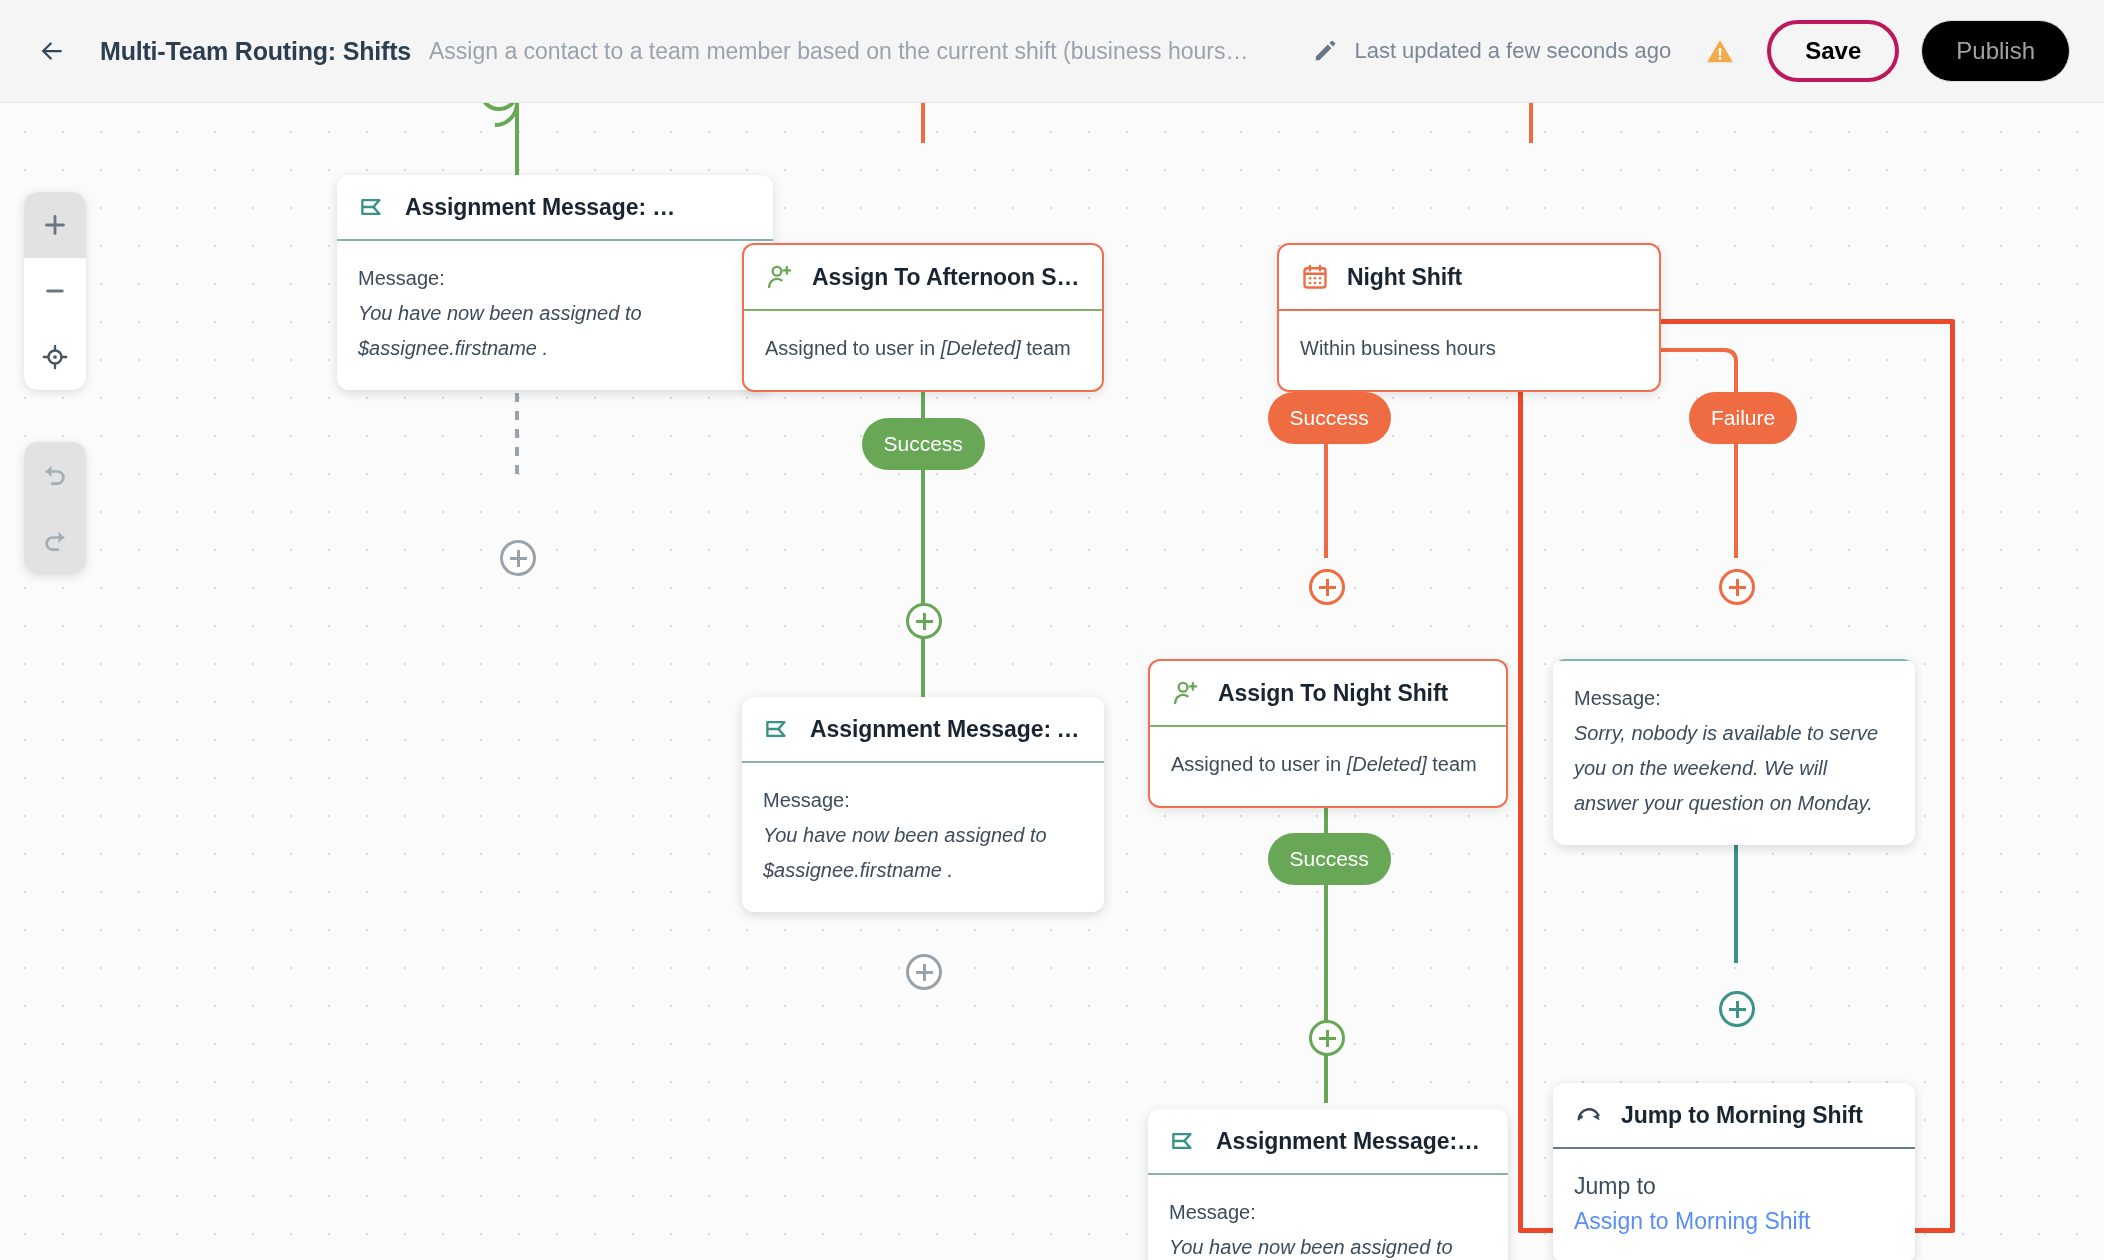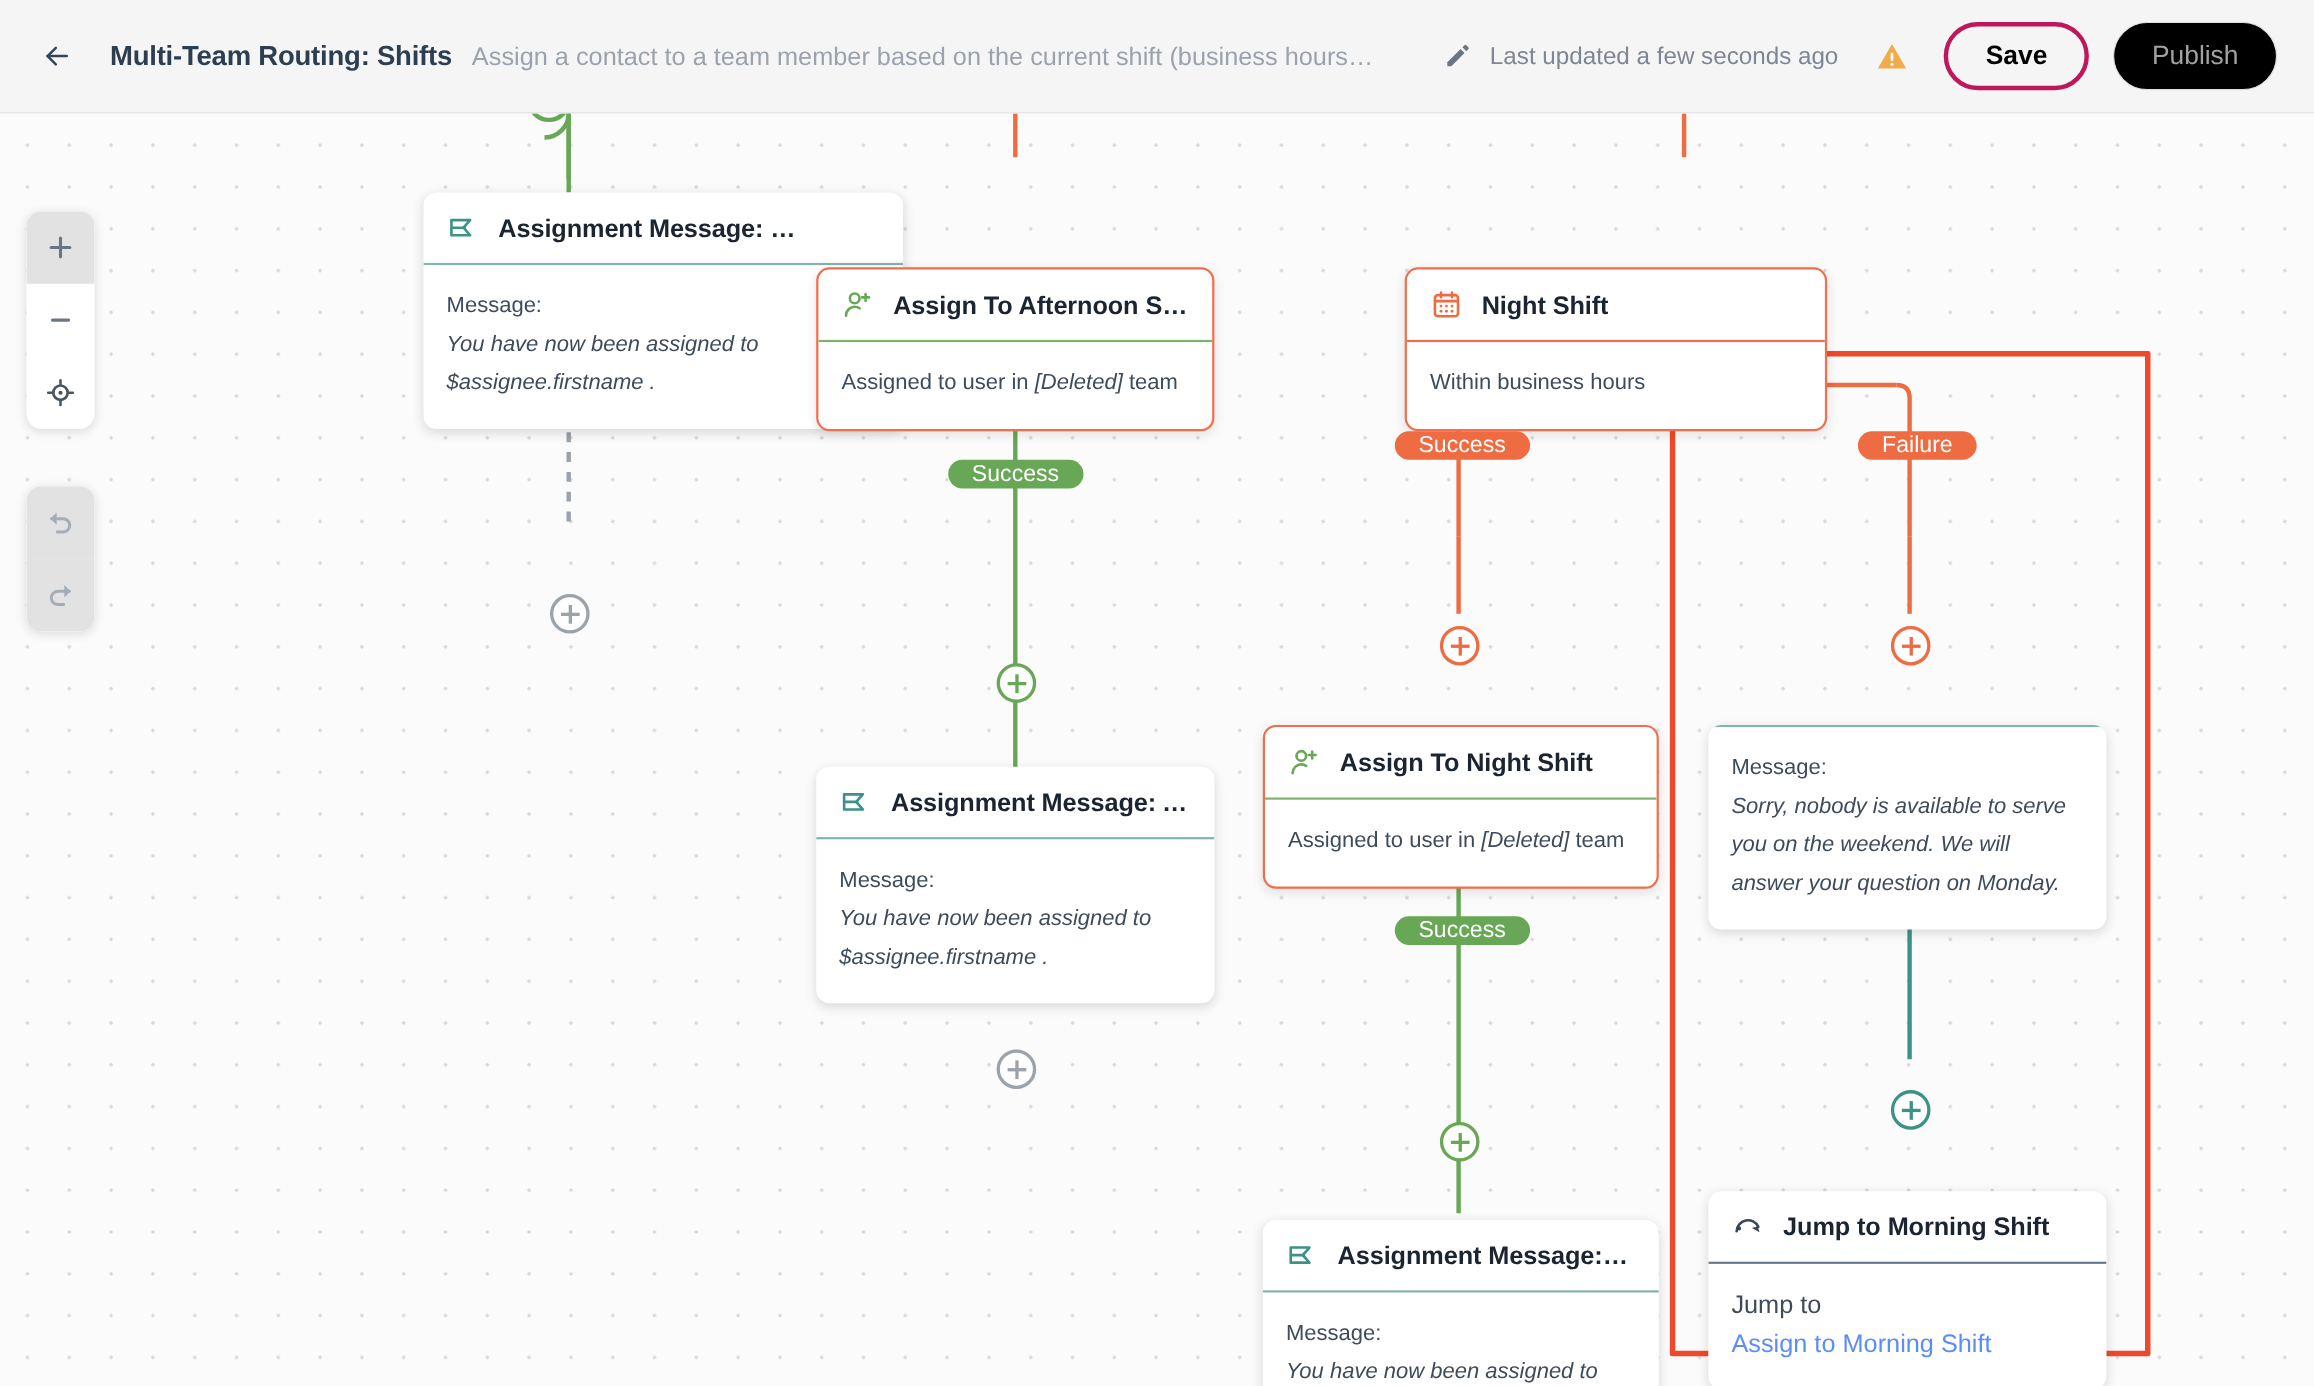--- a/index.html
+++ b/index.html
@@ -89,21 +89,21 @@
   .d-orange{ background:#ef6f4e; }
   .d-grey{ background:#687b8c; }
   .node-body{ padding:20px 22px 24px 21px; }
   .node-body p{ font-size:20px; line-height:35px; color:#3d4b5a; }
   .node-body em{ font-style:italic; }
   .lbl{ font-size:23px; line-height:35px; color:#3d4b5a; }
   .jump-link{ font-size:23px;line-height:35px;color:#5a8df5; cursor:pointer;}
 
   
   .badge{
-    position:absolute; height:26px; border-radius:999px; color:#fff;
+    position:absolute; height:52px; border-radius:999px; color:#fff;
     font-size:21px; display:flex;align-items:center;justify-content:center;
     padding:0 22px; white-space:nowrap;
   }
   .badge.green{ background:#68a756; }
   .badge.orange{ background:#ef6b42; }
 
   
   .plus{
     position:absolute; width:36px;height:36px;border-radius:50%;
     background:#fff; border:3px solid #9aa2aa; cursor:pointer;
@@ -238,21 +238,21 @@
       </svg>
     </div>
     <div class="tool-btn" id="redo-btn">
       <svg viewBox="0 0 24 24">
         <path d="M19 9h-9a5.2 5.2 0 000 10.4h4.5" fill="none" stroke="#a4adb6" stroke-width="2.3" stroke-linecap="round"></path>
         <path d="M15 4.2L19.8 9 15 13.8z" fill="#a4adb6"></path>
       </svg>
     </div>
   </div>
 
-  <div class="node" style="left:337px; top:72px; width:436px;margin-left:48px;">
+  <div class="node" style="left:337px; top:72px; width:436px;">
     <div class="node-head">
       <span class="ico">
         <svg viewBox="0 0 24 24">
             <path d="M3.5 6.5h13.6L12.3 12l4.8 5.5H3.5z" fill="none" stroke="#3b9387" stroke-width="1.9" stroke-linejoin="round"></path>
             <path d="M4 12h9" stroke="#3b9387" stroke-width="1.9" stroke-linecap="round"></path>
           </svg>
       </span>
       <span class="node-title">Assignment Message: …</span>
     </div>
     <div class="node-div d-teal"></div>

